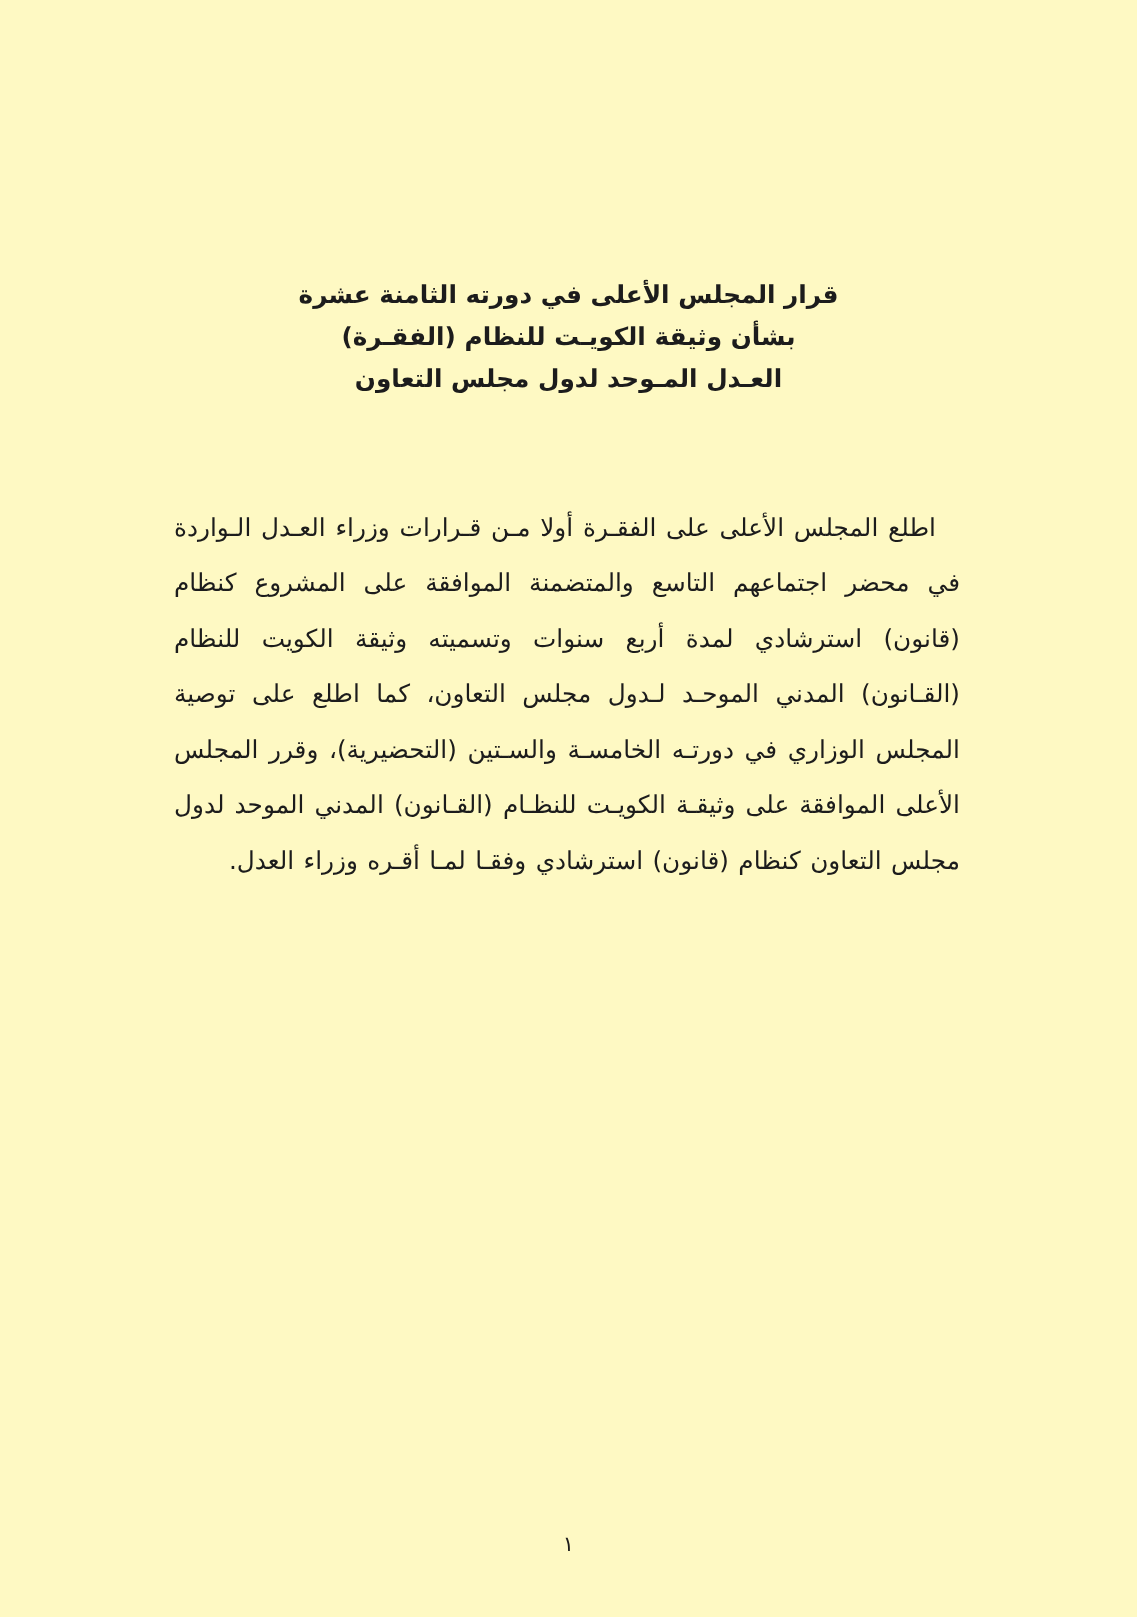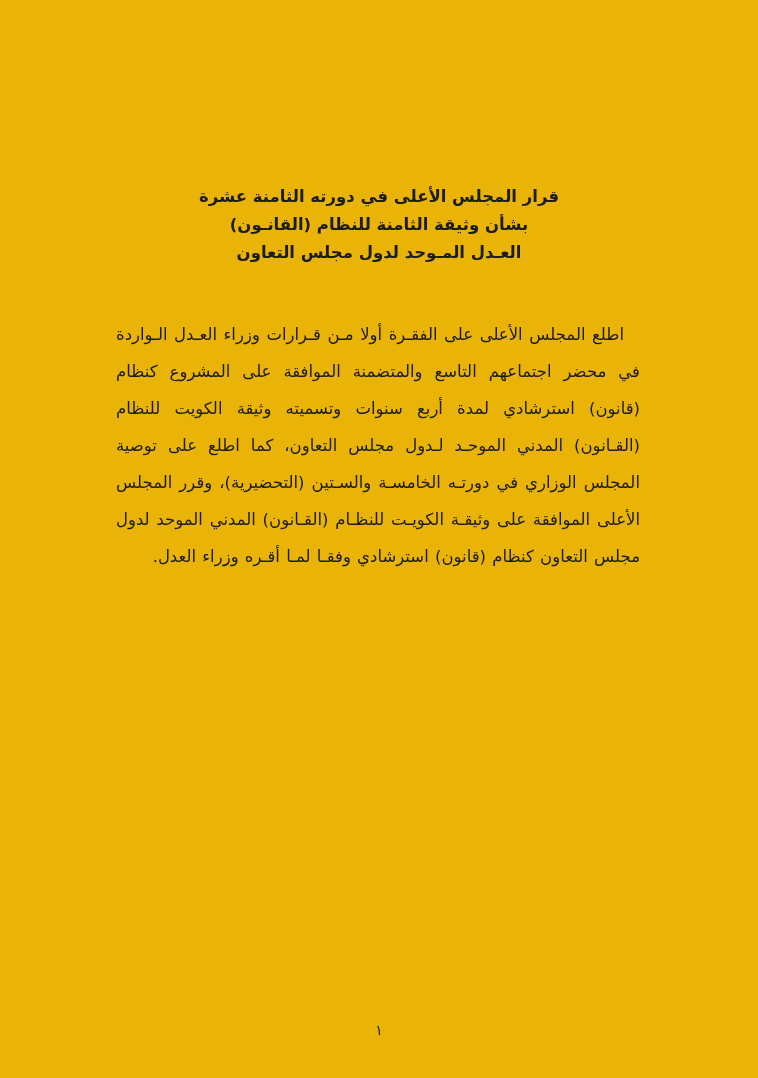--- a/index.html
+++ b/index.html
@@ -5,42 +5,42 @@
     html, body {
       margin: 0;
       padding: 0;
       background: #ffffff;
     }
     .page {
       position: relative;
       width: 758px;
       height: 1078px;
       margin: 0 auto;
-      background: #eab308;
+      background: #fef9c3;
       direction: rtl;
       color: #1c1c1c;
       font-family: "DejaVu Sans", sans-serif;
       overflow: hidden;
     }
     .title-block {
       position: absolute;
       top: 183px;
       left: 0;
       right: 0;
       text-align: center;
       font-weight: bold;
       font-size: 16.5px;
       line-height: 28px;
     }
     .title-line {
       white-space: nowrap;
     }
     .body-block {
       position: absolute;
-      top: 316px;
+      top: 333px;
       right: 118px;
       width: 524px;
       margin: 0;
       font-size: 16.5px;
       line-height: 37px;
       text-align: justify;
       text-indent: 16px;
       word-spacing: 1px;
     }
     .page-number {
@@ -53,21 +53,21 @@
       color: #1c1c1c;
     }
   </style>
 </head>
 <body>
 
 <div class="page">
 
   <div class="title-block">
     <div class="title-line">قرار المجلس الأعلى في دورته الثامنة عشرة</div>
-    <div class="title-line">بشأن وثيقة الثامنة للنظام (القانـون)</div>
+    <div class="title-line">بشأن وثيقة الكويـت للنظام (الفقـرة)</div>
     <div class="title-line">العـدل المـوحد لدول مجلس التعاون</div>
   </div>
 
   <p class="body-block">اطلع المجلس الأعلى على الفقـرة أولا مـن قـرارات وزراء العـدل الـواردة في محضر اجتماعهم التاسع والمتضمنة الموافقة على المشروع كنظام (قانون) استرشادي لمدة أربع سنوات وتسميته وثيقة الكويت للنظام (القـانون) المدني الموحـد لـدول مجلس التعاون، كما اطلع على توصية المجلس الوزاري في دورتـه الخامسـة والسـتين (التحضيرية)، وقرر المجلس الأعلى الموافقة على وثيقـة الكويـت للنظـام (القـانون) المدني الموحد لدول مجلس التعاون كنظام (قانون) استرشادي وفقـا لمـا أقـره وزراء العدل.</p>
 
   <div class="page-number">١</div>
 
 </div>
 
 </body></html>

